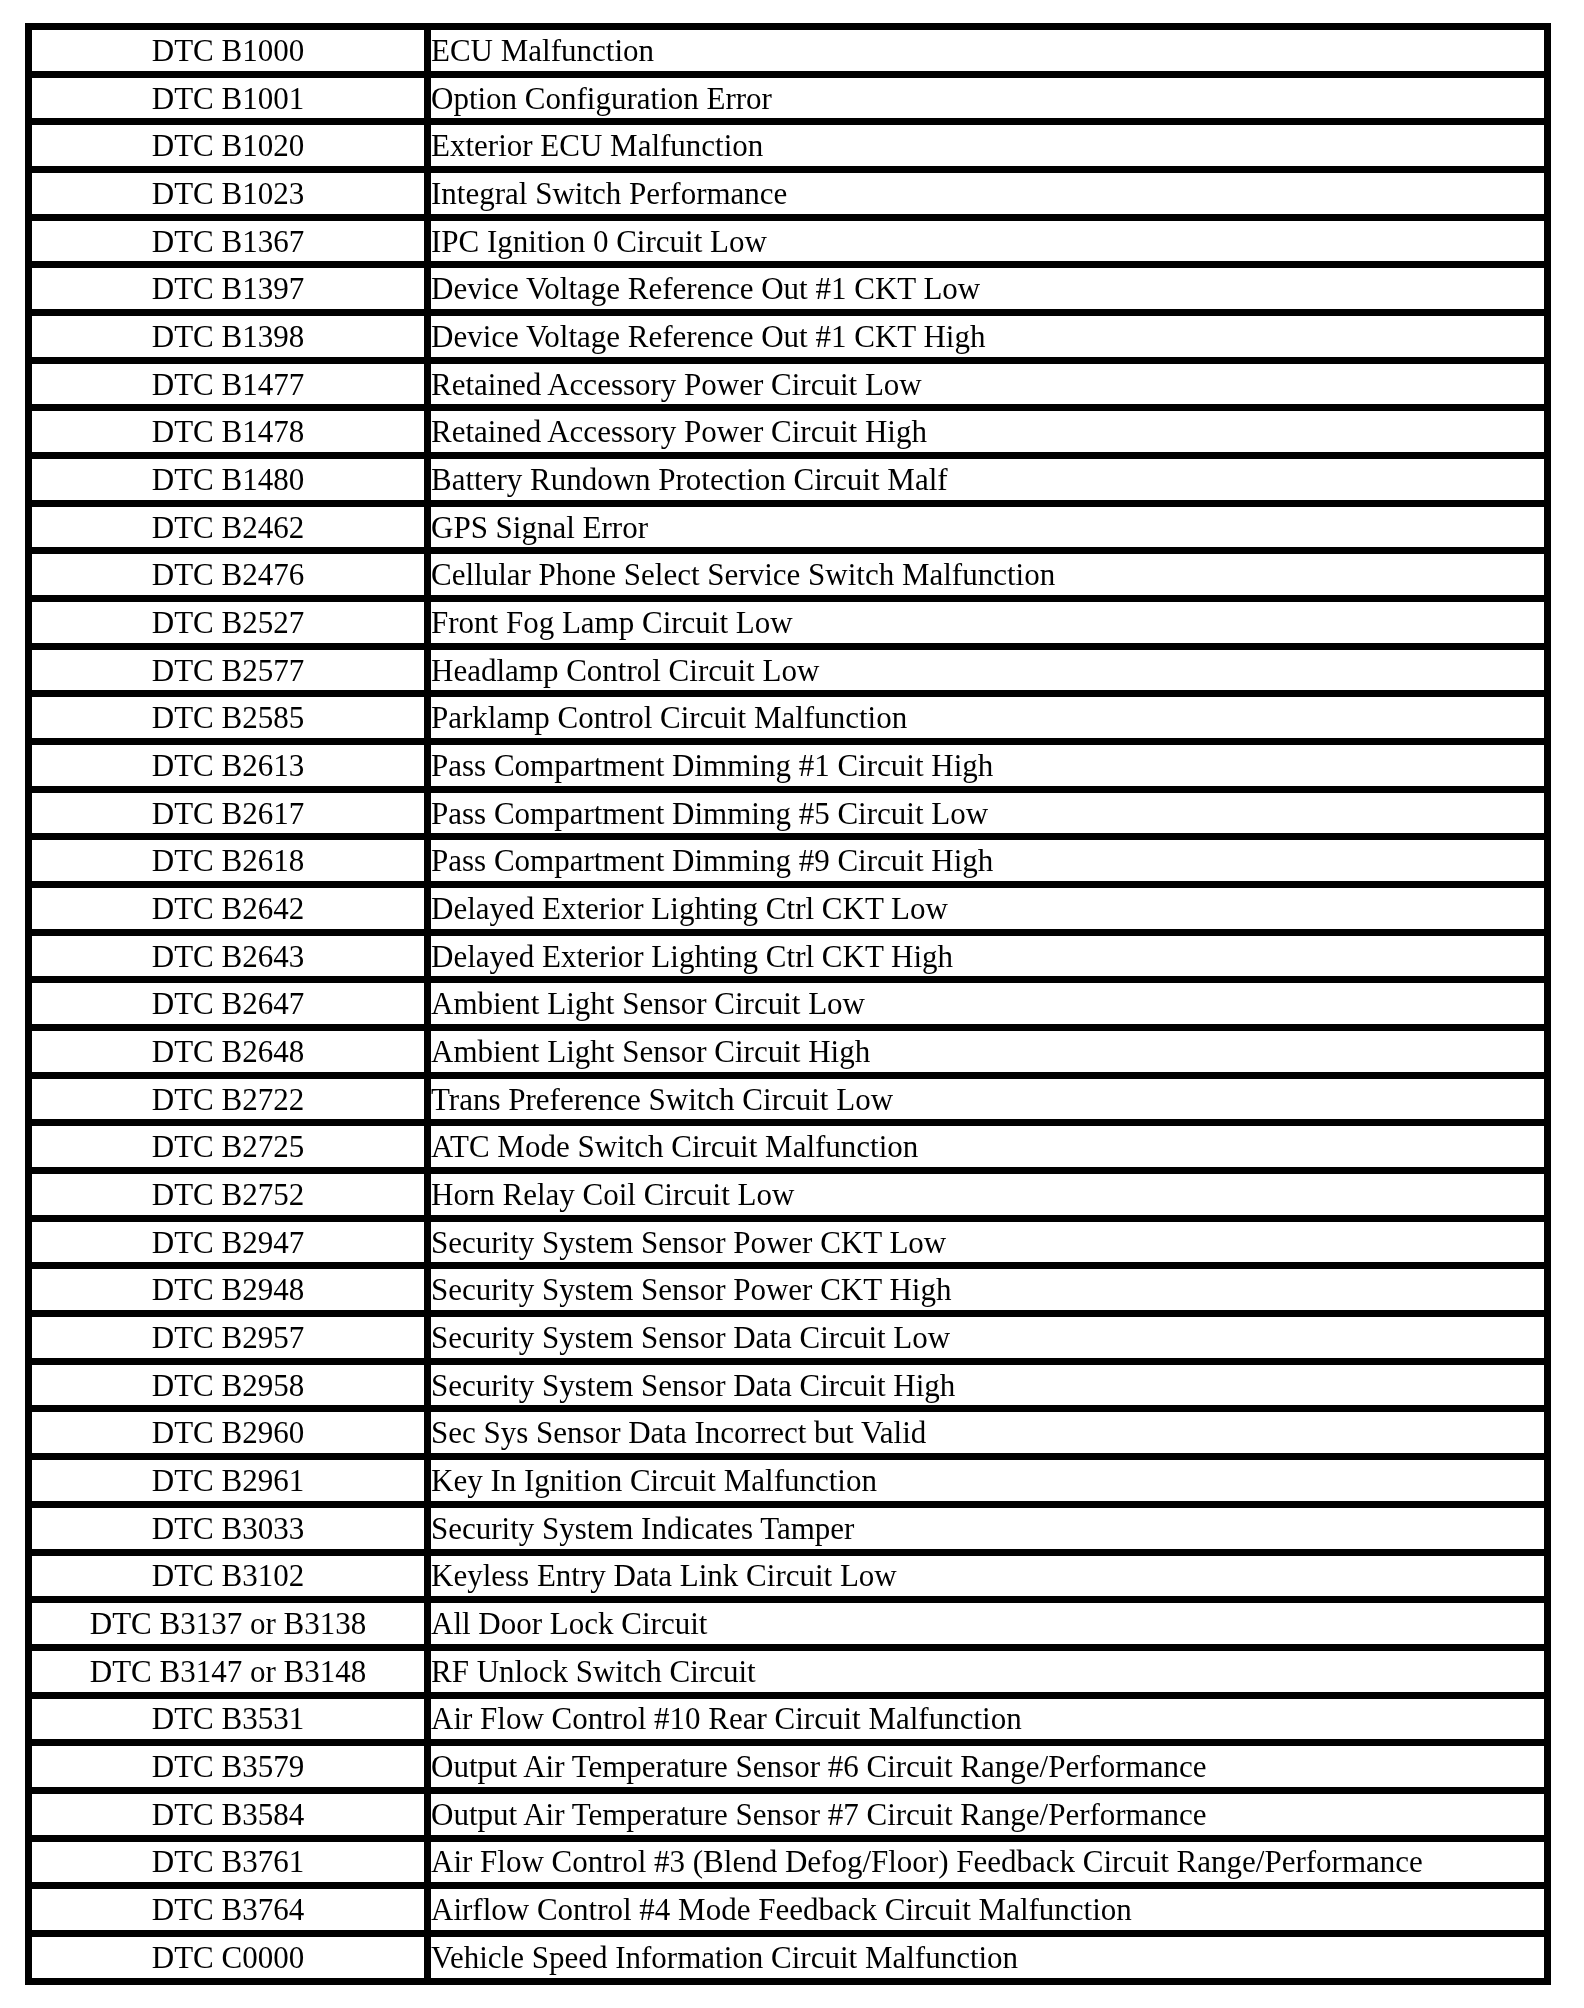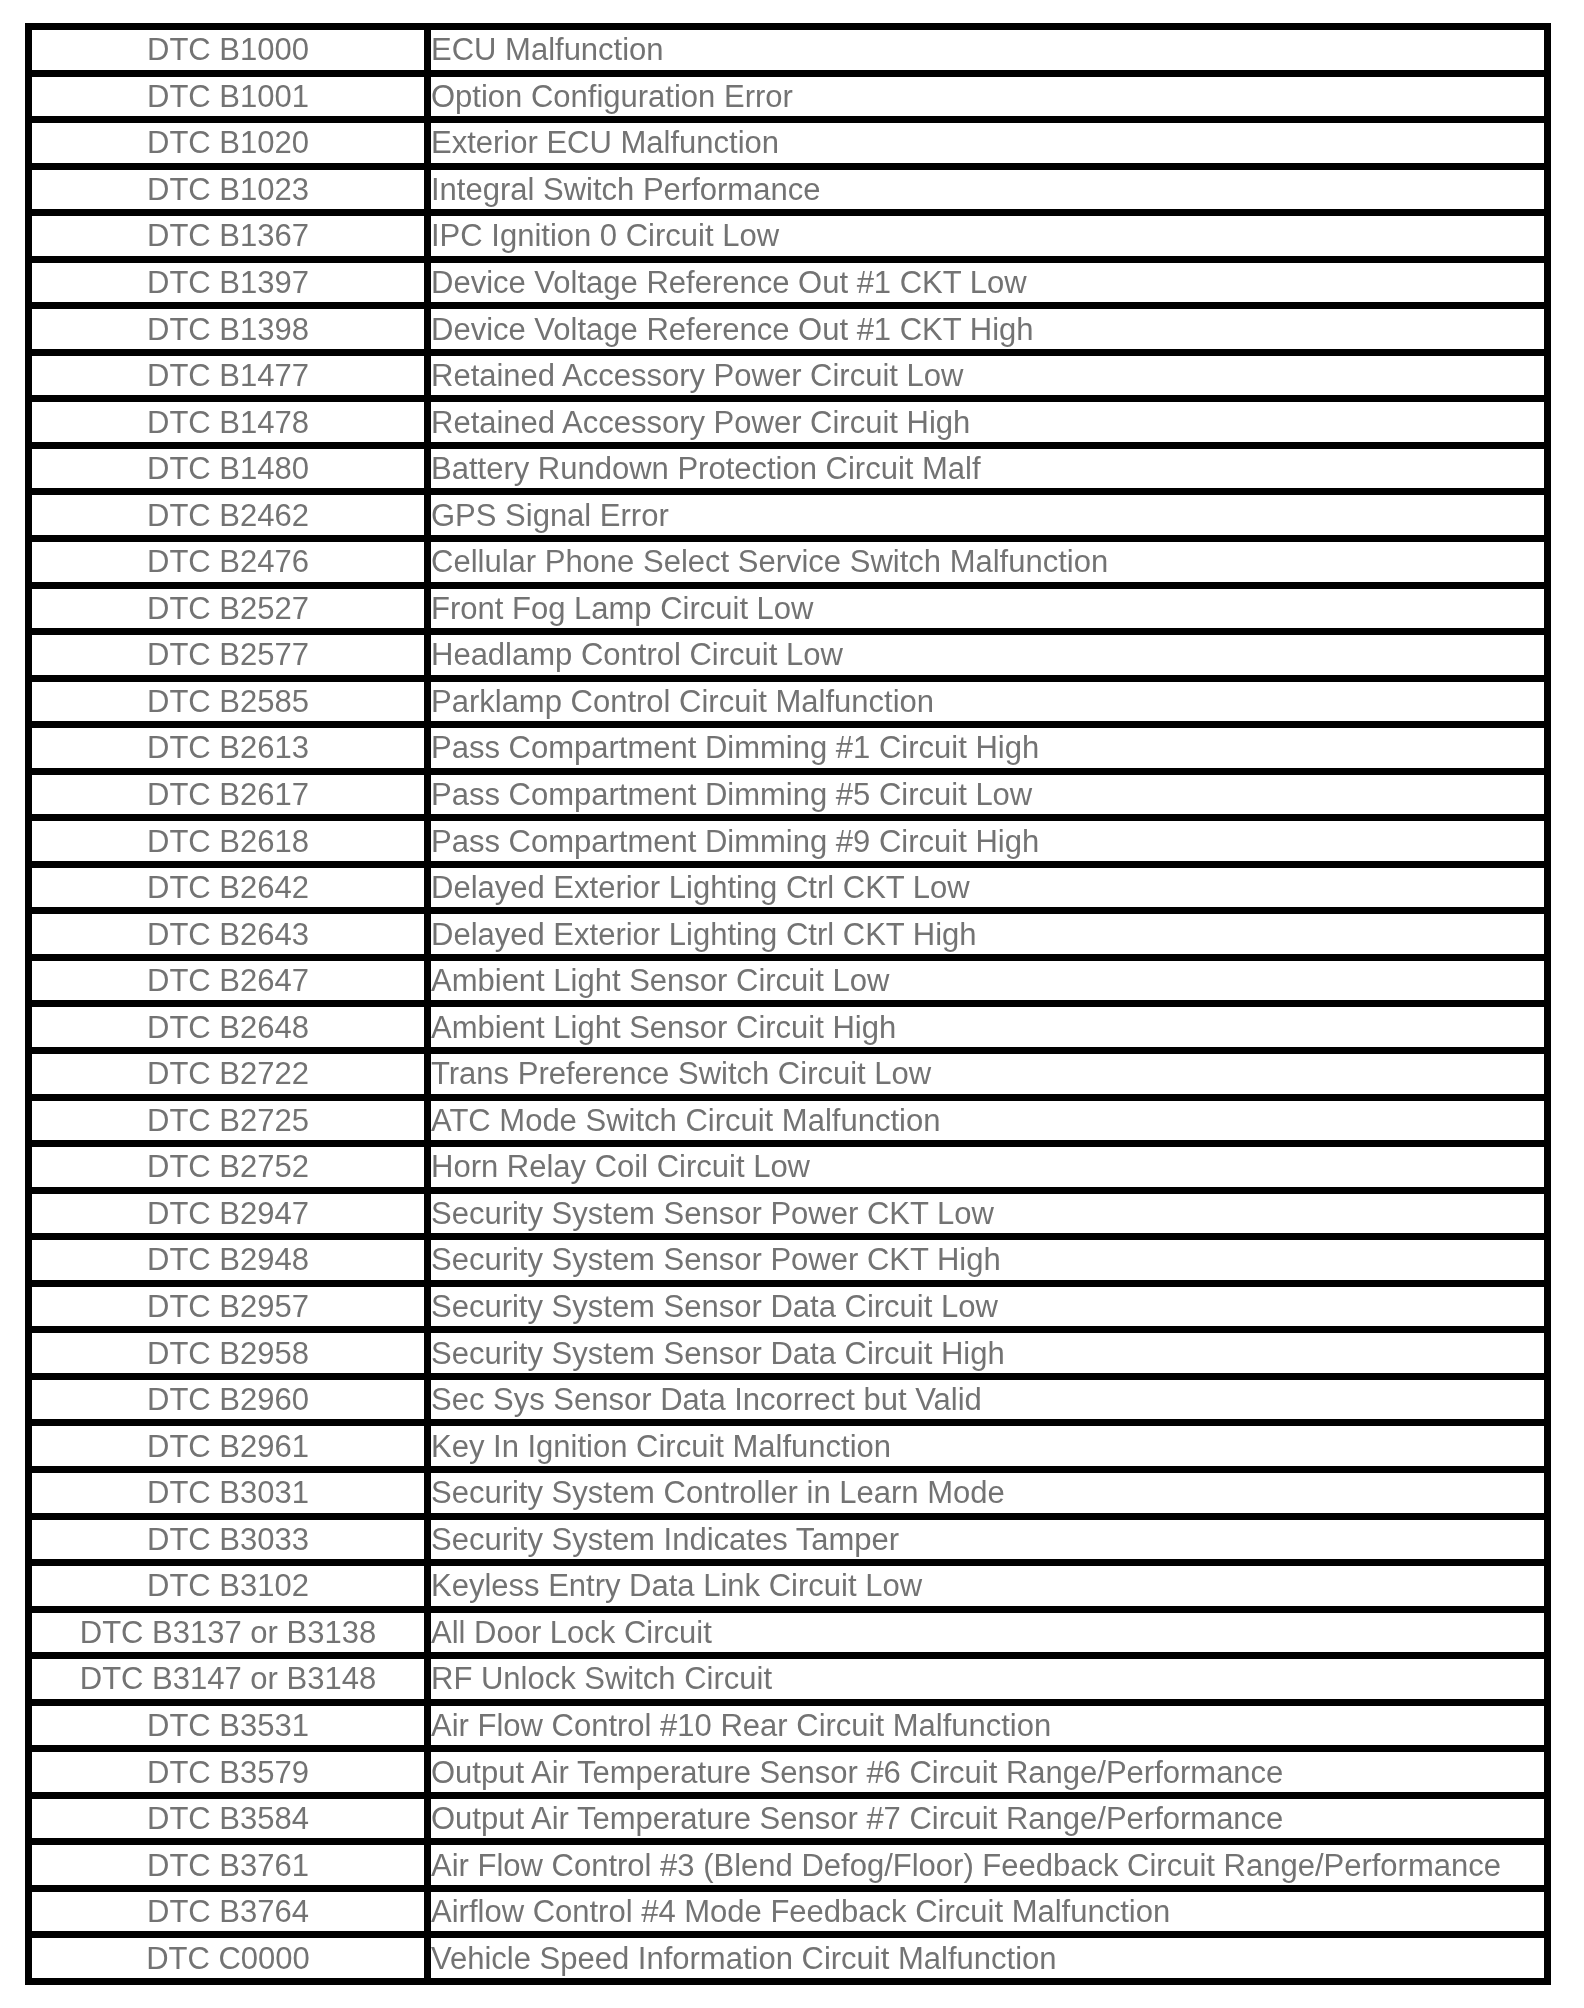--- a/index.html
+++ b/index.html
@@ -5,22 +5,22 @@
   html, body {
     margin: 0;
     padding: 0;
     background: #ffffff;
   }
   .page {
     position: relative;
     width: 1584px;
     height: 2008px;
     background: #ffffff;
-    font-family: Liberation Sans, sans-serif;
-    color: #737373;
+    font-family: Liberation Serif, serif;
+    color: #000000;
     overflow: hidden;
   }
   table.dtc-table {
     position: absolute;
     left: 25px;
     top: 23px;
     width: 1526px;
     height: 1962px;
     border-collapse: collapse;
     table-layout: fixed;
@@ -198,24 +198,20 @@
   <tr>
     <td class="code-cell">DTC B2960</td>
     <td class="desc-cell">Sec Sys Sensor Data Incorrect but Valid</td>
   </tr>
 
   <tr>
     <td class="code-cell">DTC B2961</td>
     <td class="desc-cell">Key In Ignition Circuit Malfunction</td>
   </tr>
 
-  <tr>
-    <td class="code-cell">DTC B3031</td>
-    <td class="desc-cell">Security System Controller in Learn Mode</td>
-  </tr>
 
   <tr>
     <td class="code-cell">DTC B3033</td>
     <td class="desc-cell">Security System Indicates Tamper</td>
   </tr>
 
   <tr>
     <td class="code-cell">DTC B3102</td>
     <td class="desc-cell">Keyless Entry Data Link Circuit Low</td>
   </tr>

